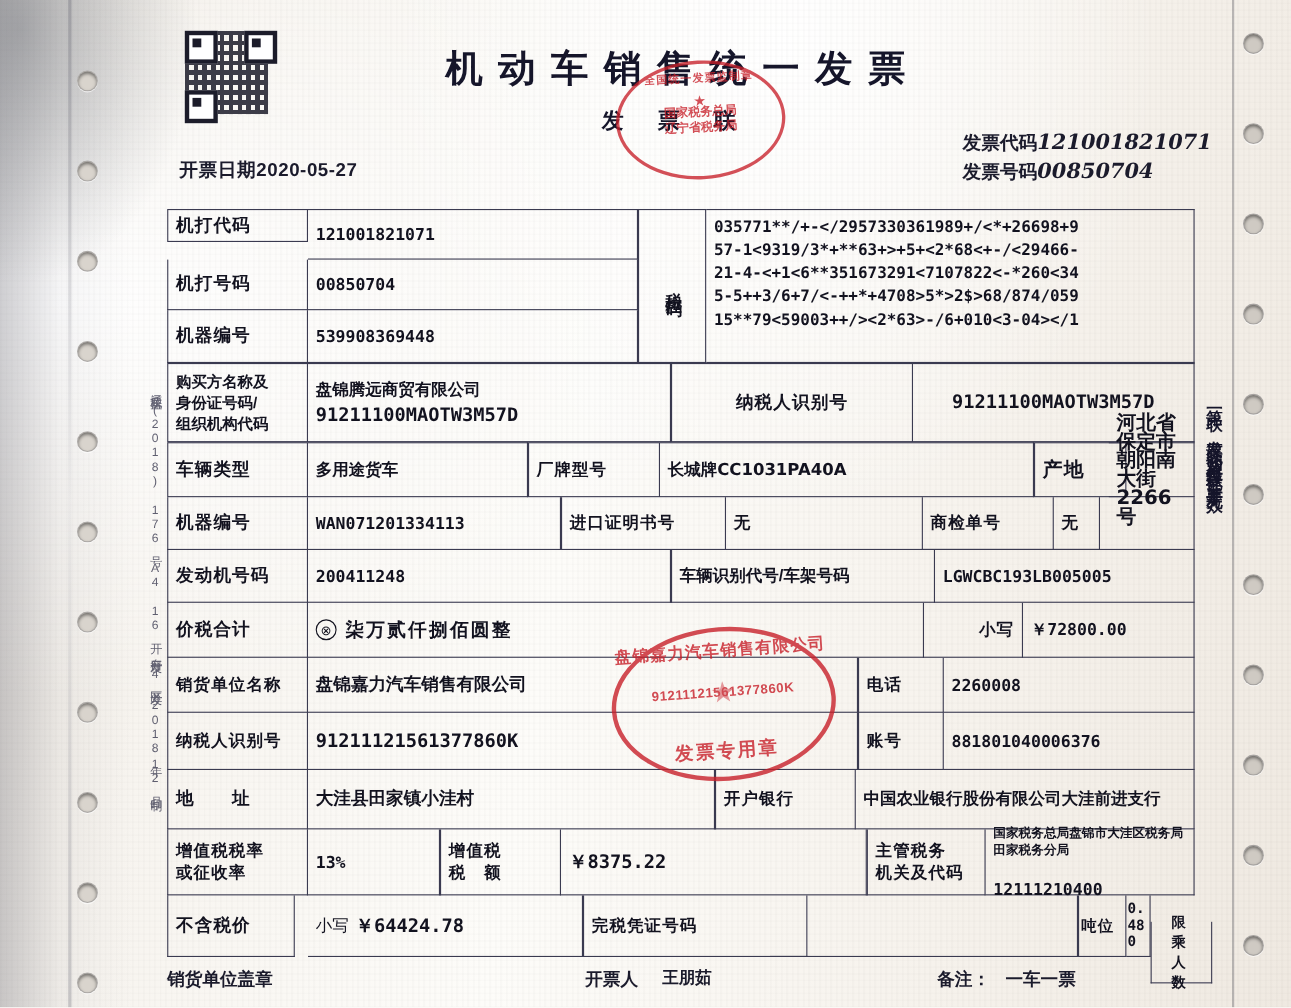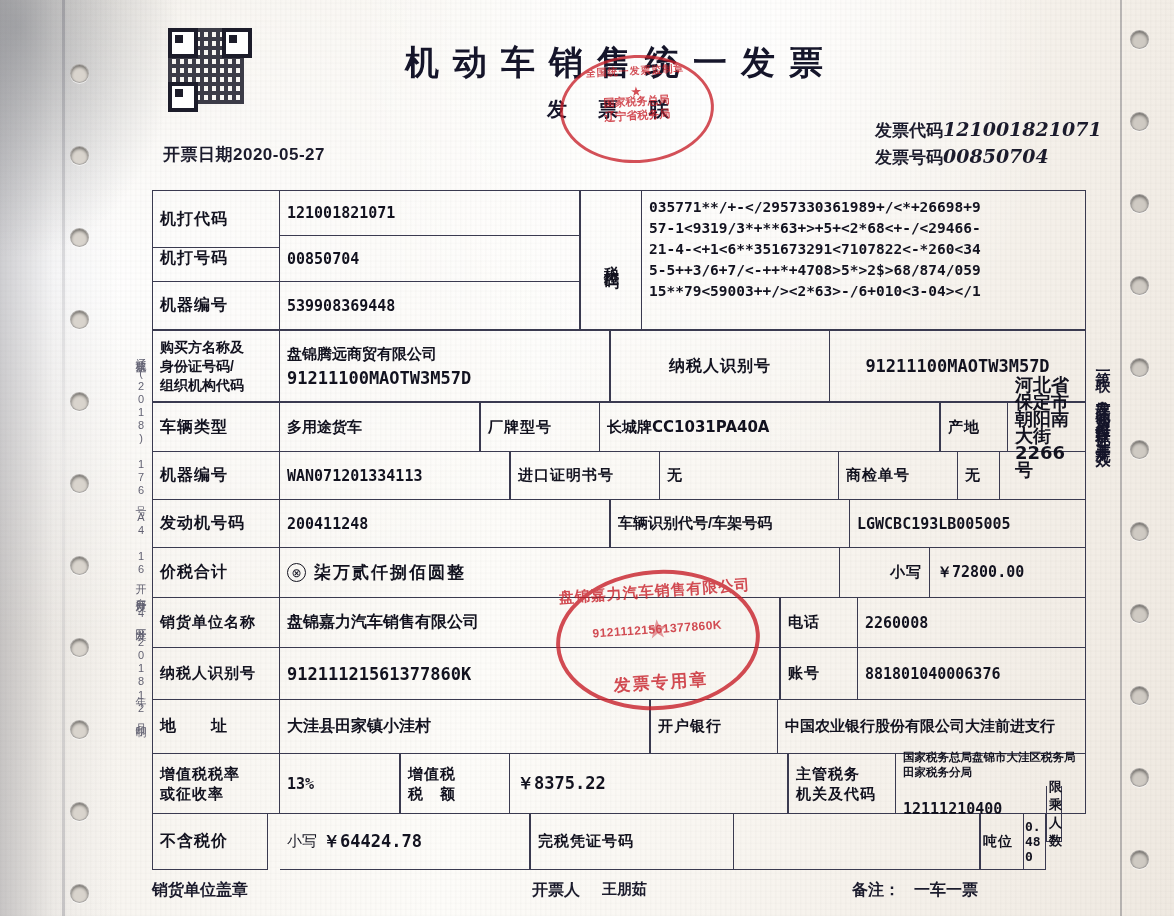--- a/index.html
+++ b/index.html
@@ -283,21 +283,21 @@
   </div>
   <div class="code-line">
     <span>发票代码</span><span class="val">121001821071</span>
   </div>
   <div class="code-line2">
     <span>发票号码</span><span class="val">00850704</span>
   </div>
 
   <div class="tbl">
 
-    <div class="cell lbl" style="left:0;top:0;width:128px;height:58px">机打代码</div>
+    <div class="cell lbl" style="left:0;top:0;width:128px;height:30px">机打代码</div>
     <div class="cell nl" style="left:128px;top:0;width:300px;height:46px">
         <span class="val-mono">121001821071</span>
       </div>
 
     <div class="cell lbl nt" style="left:0;top:46px;width:128px;height:46px">机打号码</div>
     <div class="cell nl nt" style="left:128px;top:46px;width:300px;height:46px">
         <span class="val-mono">00850704</span>
       </div>
 
     <div class="cell lbl nt" style="left:0;top:92px;width:128px;height:48px">机器编号</div>
@@ -331,21 +331,21 @@
       </div>
 
     <div class="cell lbl" style="left:0;top:212px;width:128px;height:50px">车辆类型</div>
     <div class="cell lbl" style="left:328px;top:212px;width:120px;height:50px;font-size:15px">厂牌型号</div>
     <div class="cell nl" style="left:128px;top:212px;width:200px;height:50px">
         <span class="val-hand">多用途货车</span>
       </div>
     <div class="cell nl" style="left:448px;top:212px;width:340px;height:50px">
         <span class="val-hand">长城牌CC1031PA40A</span>
       </div>
-    <div class="cell lbl" style="left:788px;top:212px;width:68px;height:50px;font-size:15px">产地</div>
+    <div class="cell lbl" style="left:788px;top:212px;width:84px;height:50px;font-size:18px">产地</div>
     <div class="cell nl" style="left:856px;top:212px;width:78px;height:50px">
       <span class="val-hand" style="font-size:18px;line-height:17px;white-space:normal">河北省保定市朝阳南大街2266号</span>
     </div>
 
     <div class="cell lbl nt" style="left:0;top:262px;width:128px;height:48px">机器编号</div>
     <div class="cell nl nt" style="left:128px;top:262px;width:230px;height:48px">
         <span class="val-mono">WAN071201334113</span>
       </div>
     <div class="cell lbl nt" style="left:358px;top:262px;width:150px;height:48px;font-size:15px">进口证明书号</div>
     <div class="cell nl nt" style="left:508px;top:262px;width:340px;height:48px">
@@ -432,21 +432,21 @@
       <span class="val-mono" style="font-size:17px">￥64424.78</span>
     </div>
     <div class="cell lbl nt" style="left:378px;top:624px;width:204px;height:56px;font-size:15px">完税凭证号码</div>
     <div class="cell nl nt" style="left:548px;top:624px;width:280px;height:56px">
         <span class="val-mono"></span>
       </div>
     <div class="cell lbl nt" style="left:828px;top:624px;width:44px;height:56px;font-size:14px;padding:0 2px">吨位</div>
     <div class="cell nl nt" style="left:872px;top:624px;width:22px;height:56px;padding:0 1px">
       <span class="val-mono" style="font-size:13px;line-height:15px;white-space:normal;word-break:break-all">0.480</span>
     </div>
-    <div class="cell lbl nt" style="left:894px;top:596px;width:16px;height:56px;font-size:13px;padding:0 2px;letter-spacing:0">限乘人数</div>
+    <div class="cell lbl nt" style="left:894px;top:648px;width:56px;height:56px;font-size:13px;padding:0 18px;letter-spacing:0">限乘人数</div>
   </div>
 
   <div class="stamp-company">
     <div class="arc">盘锦嘉力汽车销售有限公司</div>
     <div class="starbig">★</div>
     <div class="mid">91211121561377860K</div>
     <div class="bot">发票专用章</div>
   </div>
 
   <div class="side-legend">第一联 发票联（购货单位付款凭证）（手开无效）</div>

